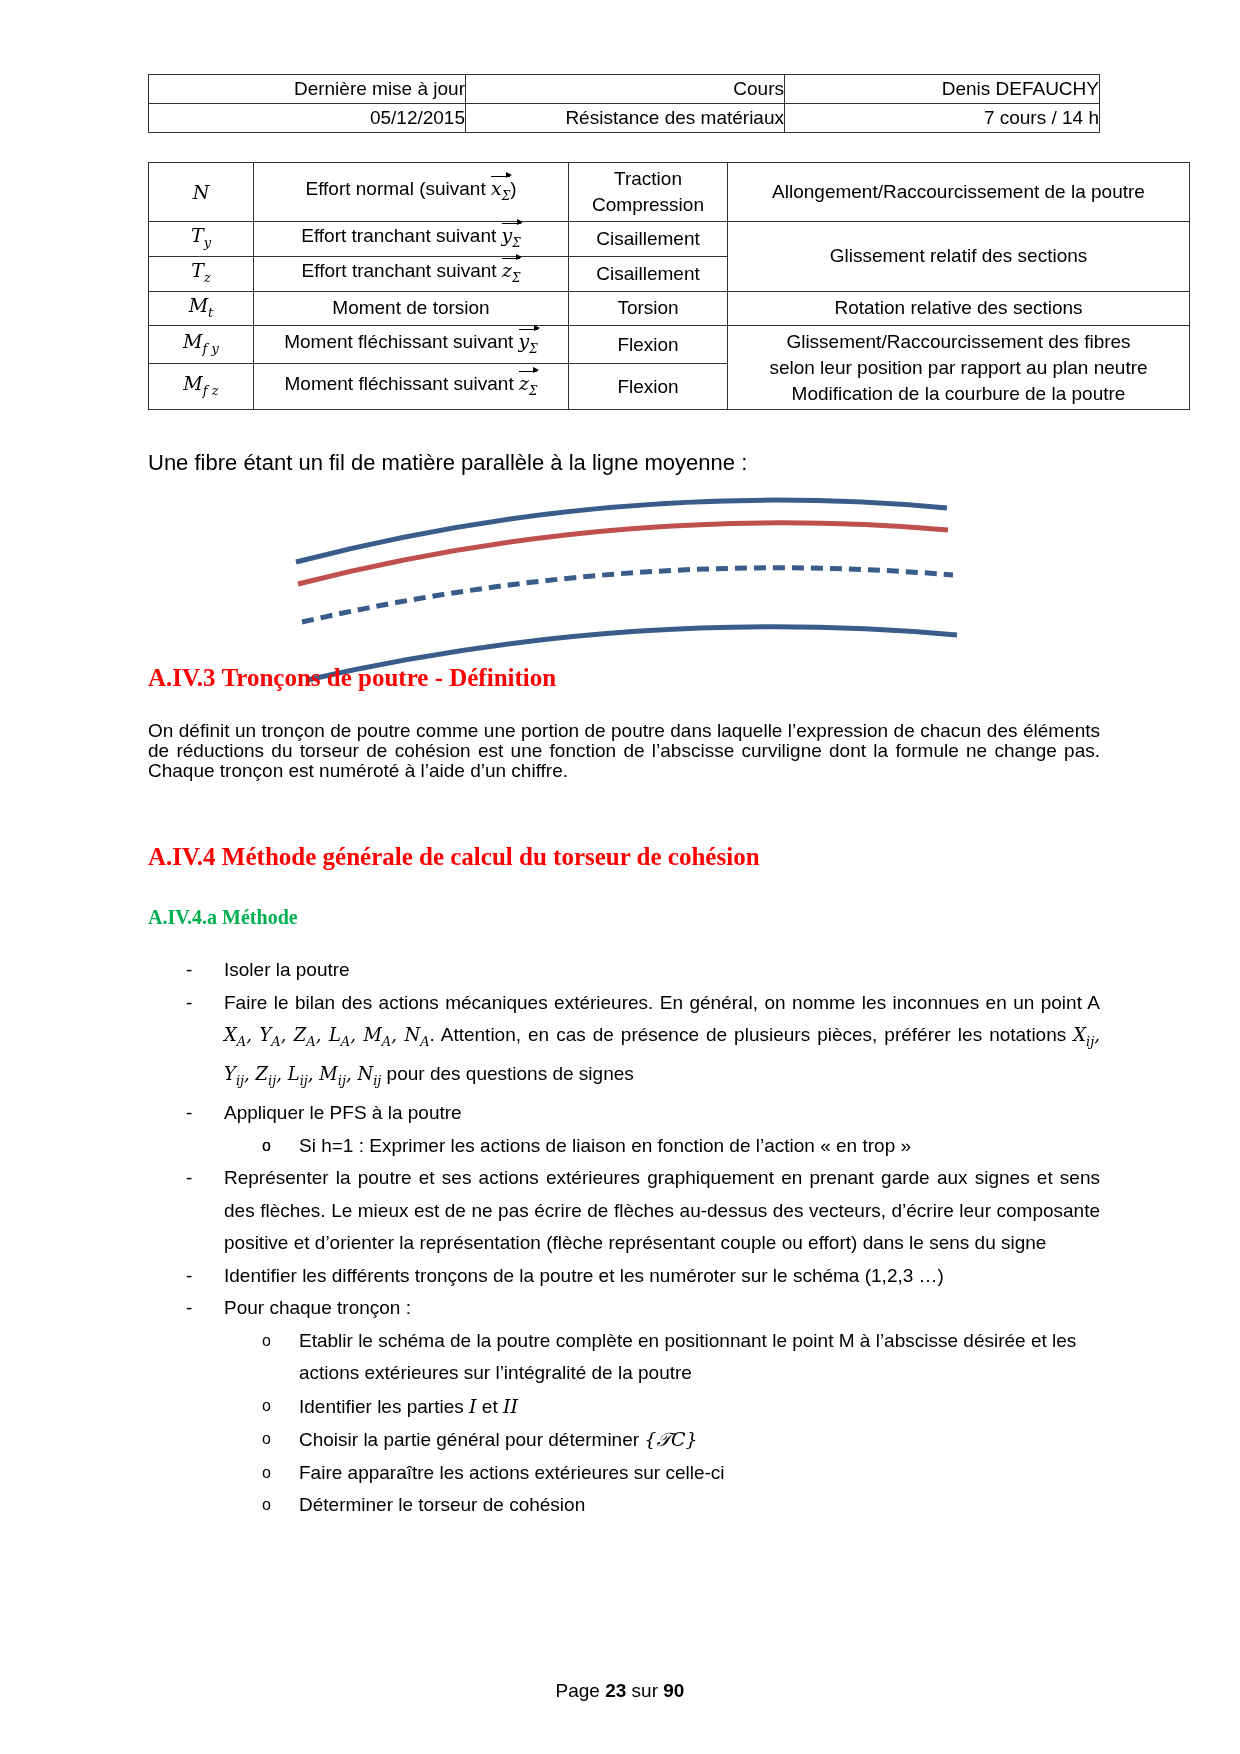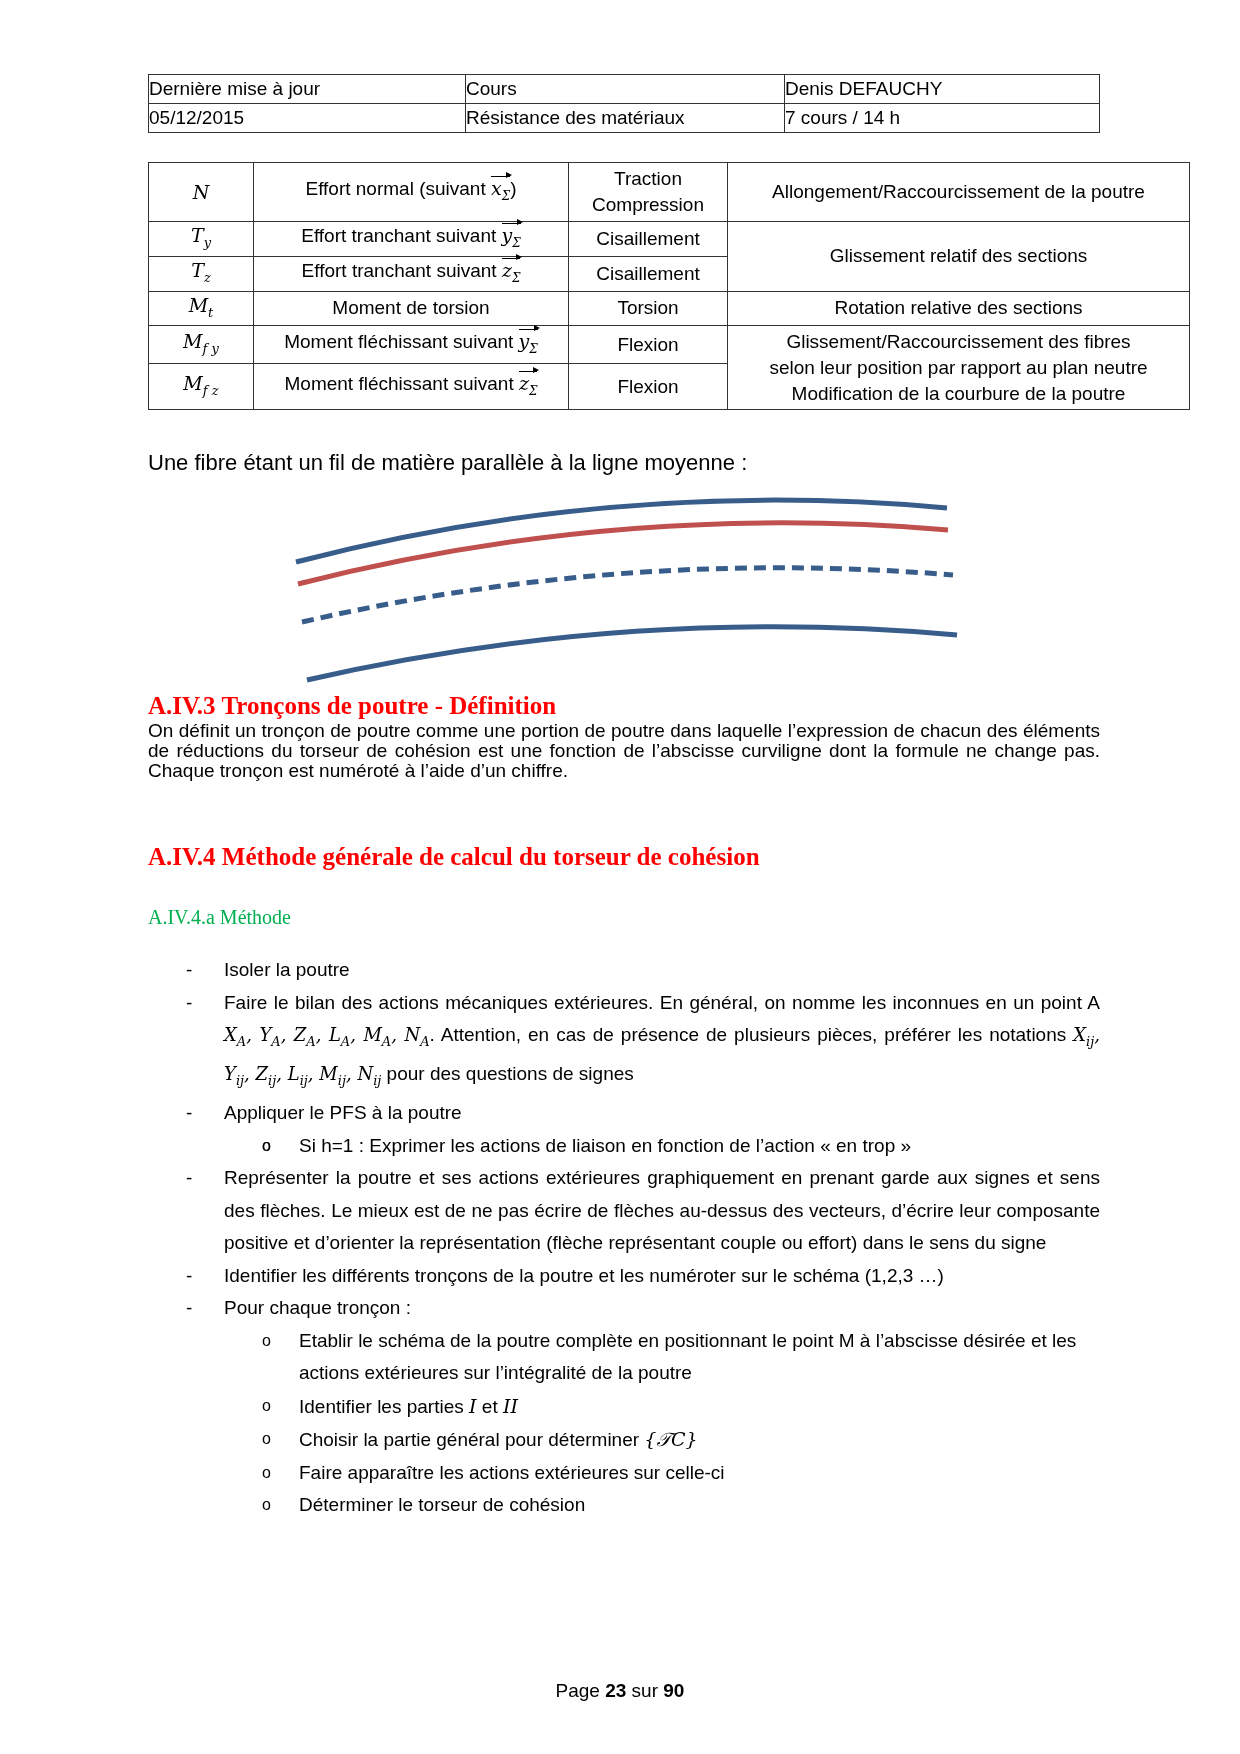--- a/index.html
+++ b/index.html
@@ -2,36 +2,36 @@
 <html><head>
 <meta charset="utf-8">
 <style>
   html, body { margin: 0; padding: 0; background: #ffffff; }
   body { width: 1240px; height: 1754px; position: relative; overflow: hidden;
          font-family: "Liberation Sans", "DejaVu Sans", sans-serif; color: #000; }
   .abs { position: absolute; }
   table { border-collapse: collapse; }
   
   #hdr { left: 148px; top: 74px; width: 952px; }
-  #hdr td { border: 1.5px solid #333; height: 28px; text-align: left;
+  #hdr td { border: 1.5px solid #333; height: 28px; text-align: right;
             font-size: 19px; padding: 0; margin-left: 8px; }
   
   #eff { left: 148px; top: 162px; width: 1042px; }
   #eff td { border: 1.5px solid #333; text-align: center; font-size: 19px;
             padding: 0 4px; line-height: 26px; }
   .m { font-family: "DejaVu Serif", "Liberation Serif", serif; font-style: italic; font-size: 19px; }
   .m sub { font-size: 13px; }
   .vec { position: relative; display: inline-block; font-family: "DejaVu Serif", serif; font-style: italic; }
   .vec::before { content: ""; position: absolute; left: 0; right: 0; top: 1px; border-top: 1px solid #000; }
   .vec::after { content: ""; position: absolute; right: -2px; top: -3px; width: 0; height: 0;
                 border-left: 6px solid #000; border-top: 3px solid transparent; border-bottom: 3px solid transparent; }
   .vec sub { font-size: 12px; }
   p.body { font-size: 19px; line-height: 20px; margin: 0; text-align: justify; }
   .h2 { font-family: "Liberation Serif", "DejaVu Serif", serif; font-weight: bold; color: #ff0000; font-size: 25px; }
-  .h3 { font-family: "Liberation Serif", "DejaVu Serif", serif; font-weight: normal; color: #00b050; font-size: 20px; }
+  .h3 { font-family: "Liberation Serif", "DejaVu Serif", serif; font-weight: bold; color: #00b050; font-size: 20px; }
   ul.l1 { list-style: none; margin: 0; padding: 0; }
   ul.l1 > li { position: relative; padding-left: 76px; font-size: 19px; line-height: 32.5px; }
   ul.l1 > li > .bullet { position: absolute; left: 38px; top: 0; }
   ul.l2 { list-style: none; margin: 0; padding: 0; }
   ul.l2 > li { position: relative; padding-left: 75px; font-size: 19px; line-height: 32.5px; margin-left: 0; }
   ul.l2 > li > .bullet { position: absolute; left: 38px; top: 0; font-size: 16px; }
   .footer { font-size: 19px; }
 </style>
 </head>
 <body>
@@ -99,21 +99,21 @@
 
 <div class="abs" style="left:148px; top:450px; font-size:22px;text-align:right;">Une fibre étant un fil de matière parallèle à la ligne moyenne :</div>
 
 <svg class="abs" style="left:0; top:0;" width="1240" height="760">
   <path d="M296,562 Q620,478 947,508" fill="none" stroke="#385d8a" stroke-width="5"></path>
   <path d="M298,584 Q620,502 948,530" fill="none" stroke="#c0504d" stroke-width="5"></path>
   <path d="M302,622 Q625,548 953,575" fill="none" stroke="#385d8a" stroke-width="5" stroke-dasharray="12,7"></path>
   <path d="M307,680 Q630,606 957,635" fill="none" stroke="#385d8a" stroke-width="5"></path>
 </svg>
 
-<div class="abs h2" style="left:148px; top:664px;margin-top:28px;">A.IV.3  Tronçons de poutre - Définition</div>
+<div class="abs h2" style="left:148px; top:664px;">A.IV.3  Tronçons de poutre - Définition</div>
 <div class="abs" style="left:148px; top:721px; width:952px;">
   <p class="body">On définit un tronçon de poutre comme une portion de poutre dans laquelle l’expression de chacun des éléments de réductions du torseur de cohésion est une fonction de l’abscisse curviligne dont la formule ne change pas. Chaque tronçon est numéroté à l’aide d’un chiffre.</p>
 </div>
 
 <div class="abs h2" style="left:148px; top:843px;">A.IV.4  Méthode générale de calcul du torseur de cohésion</div>
 <div class="abs h3" style="left:148px; top:906px;">A.IV.4.a Méthode</div>
 
 <div class="abs" style="left:148px; top:954px; width:952px;">
   <ul class="l1">
     <li><span class="bullet">-</span><span>Isoler la poutre</span></li>

